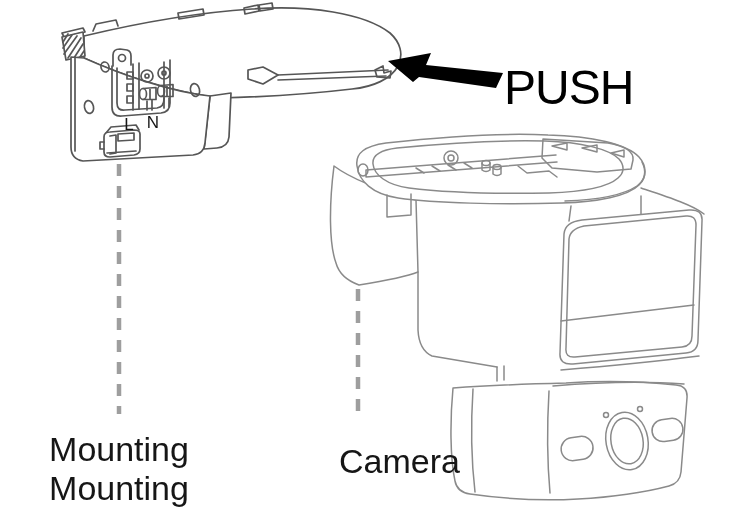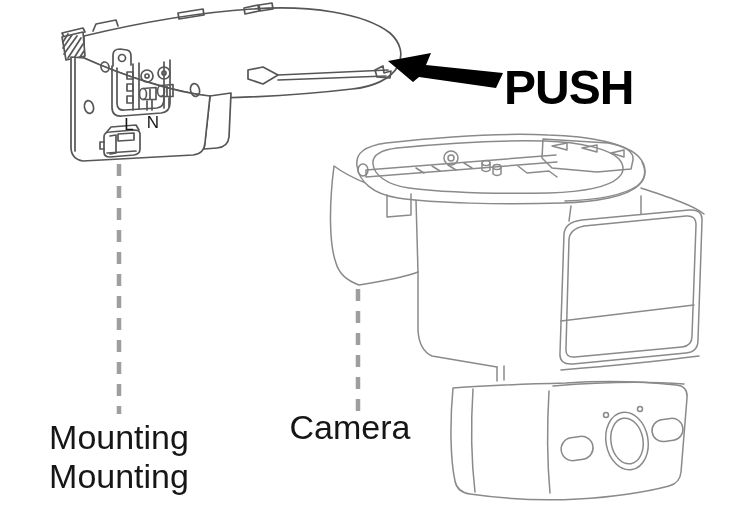--- a/index.html
+++ b/index.html
@@ -17,36 +17,37 @@
     width:756px;height:517px;
     background:var(--bg);
     overflow:hidden;
     font-family:"Liberation Sans", sans-serif;
   }
   .artwork{position:absolute;left:0;top:0;}
   .push-label{
     position:absolute;
     left:504px;top:60px;
     font-size:48px;
-    font-weight:bold;
+    font-weight:normal;
     letter-spacing:-1px;
     color:var(--arrow);
     white-space:nowrap;
   }
   .callout{
     position:absolute;
     width:220px;
     text-align:center;
     font-size:34px;
     line-height:39px;
     color:var(--text);
+    margin-top:12px;
   }
   .callout span{display:block;}
   .callout.mounting{left:9px;top:418px;}
-  .callout.camera{left:240px;top:408px;}
+  .callout.camera{left:240px;top:430px;text-align:right;}
   .svg-label{
     font-family:"Liberation Sans", sans-serif;
     font-size:17px;
     fill:var(--text);
     stroke:none;
   }
 </style>
 </head>
 <body>
 

